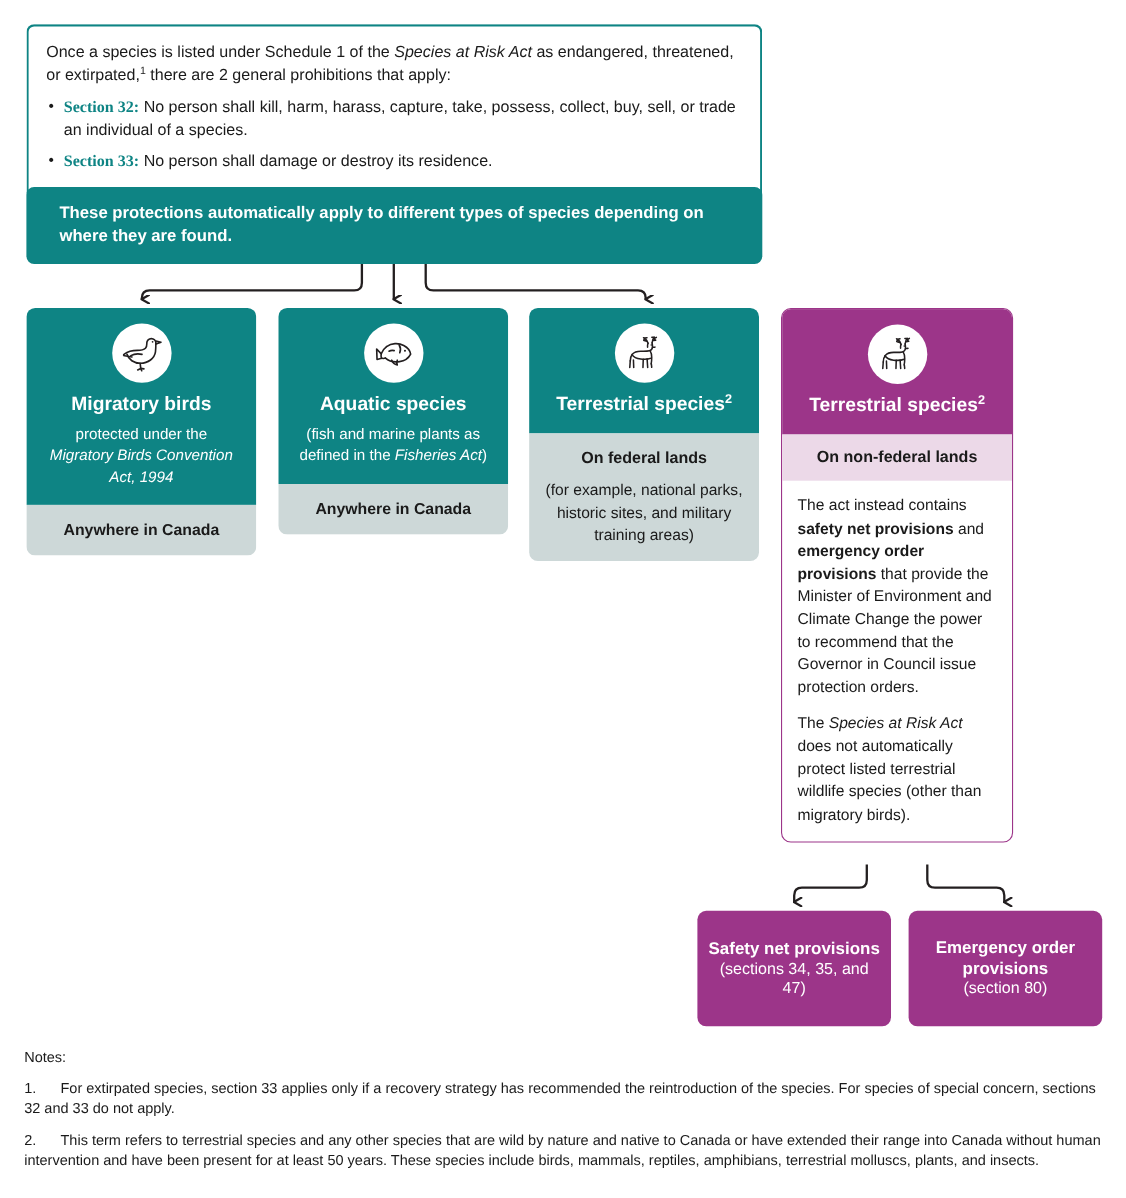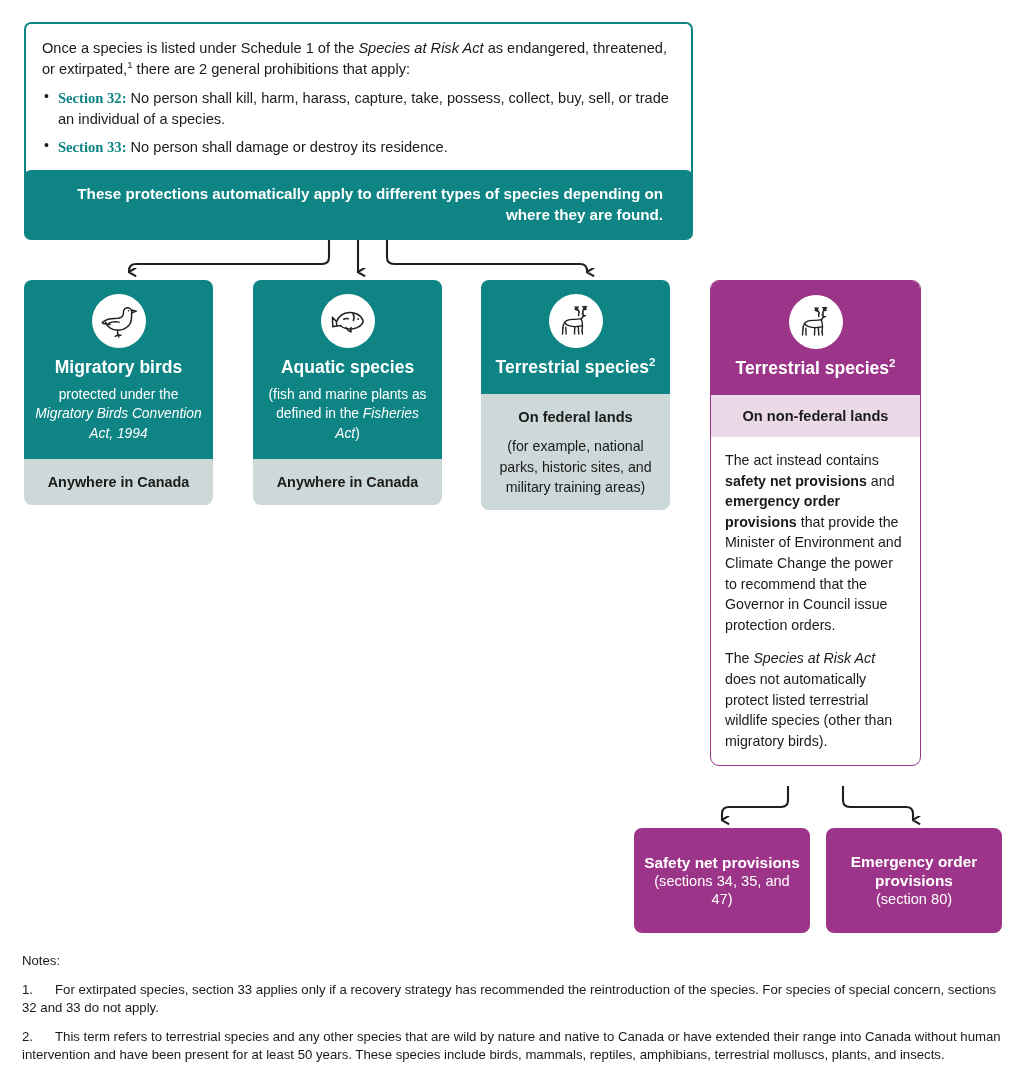--- a/index.html
+++ b/index.html
@@ -30,30 +30,30 @@
   }
   .sec-label{color:#0e8484;font-weight:bold;font-family:Liberation Serif, serif;}
   em,.ital{font-style:italic;}
   sup{font-size:0.66em;vertical-align:super;line-height:0;}
 
   
   .banner{
     position:absolute;left:24px;top:170px;width:669px;height:70px;
     background:#0e8484;color:#fff;border-radius:7px;
     box-sizing:border-box;display:flex;align-items:center;justify-content:center;
-    text-align:right;font-weight:bold;font-size:15.2px;line-height:1.38;
+    text-align:left;font-weight:bold;font-size:15.2px;line-height:1.38;
     padding:0 30px;
   }
 
   
   .connectors{position:absolute;left:0;top:0;width:1024px;height:1089px;pointer-events:none;}
 
   
   .card{
-    position:absolute;top:280px;width:189px;
+    position:absolute;top:280px;width:209px;
     border-radius:8px;overflow:hidden;box-sizing:border-box;
   }
   .card-top{
     background:#0e8484;color:#ffffff;padding:14px 10px 16px 10px;text-align:center;
   }
   .card-top.magenta{background:#9c3589;}
   .icon-circle{
     width:54px;height:54px;border-radius:50%;background:#ffffff;
     margin:0 auto 9px auto;display:flex;align-items:center;justify-content:center;
   }

